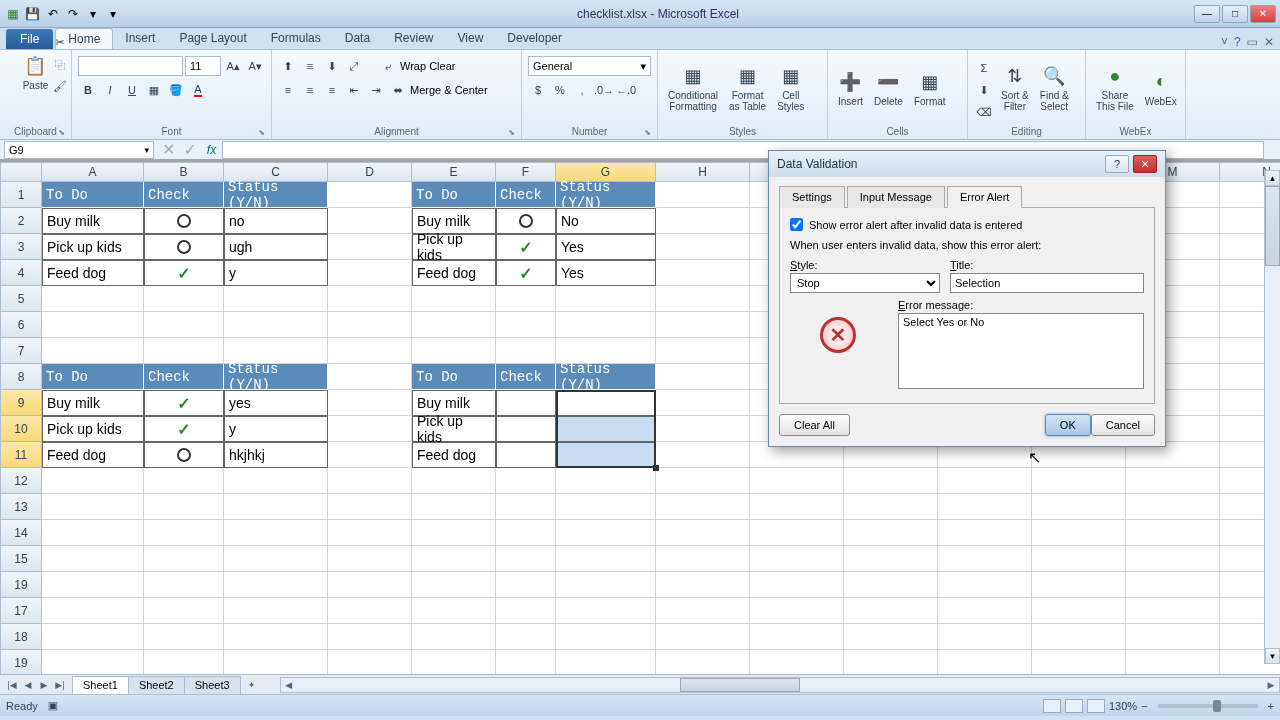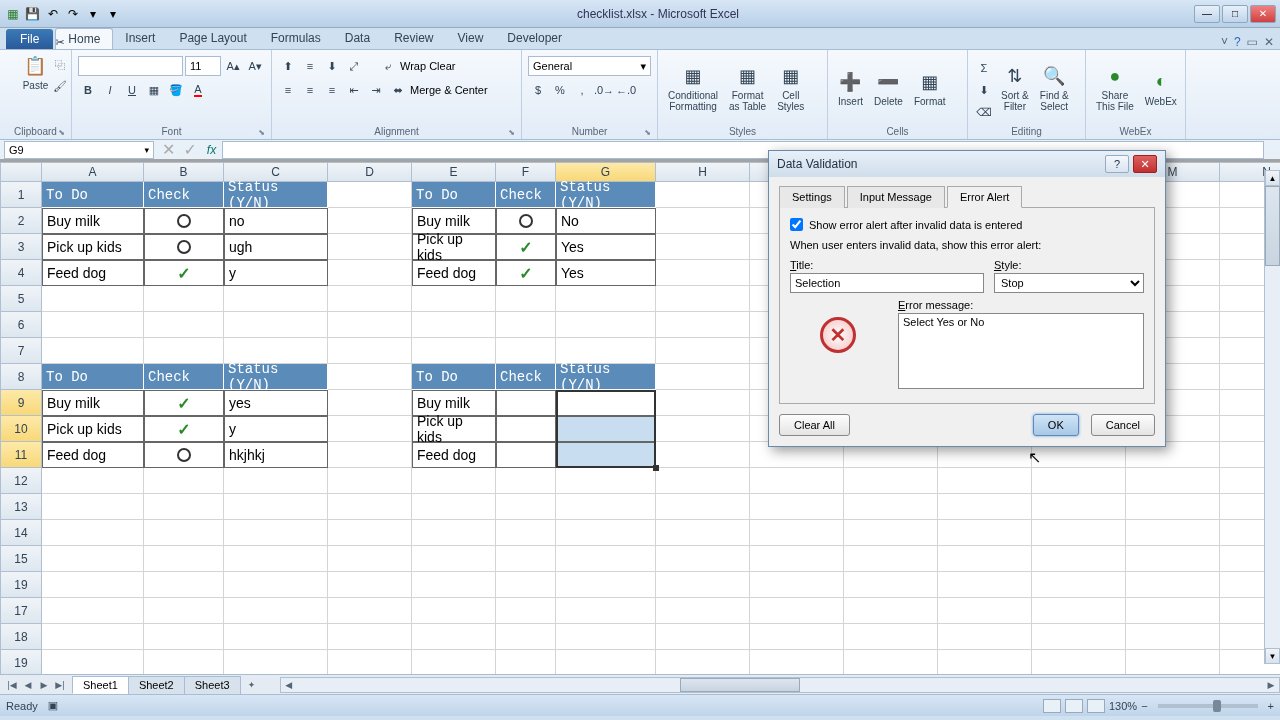--- a/index.html
+++ b/index.html
@@ -90,21 +90,21 @@
 .dcheck input { width: 13px; height: 13px; }
 .dtext { font-size: 11px; margin-bottom: 8px; }
 .drow { display: flex; gap: 10px; margin-bottom: 6px; }
 .dcol { flex: 1; }
 .dlabel { font-size: 11px; margin-bottom: 2px; display: block; }
 .dinput { width: 100%; height: 20px; border: 1px solid #888; background: #fff; font-size: 11px; padding: 0 4px; }
 .dselect { width: 100%; height: 20px; border: 1px solid #888; background: #fff; font-size: 11px; padding: 0 2px; }
 .dtextarea { width: 100%; height: 76px; border: 1px solid #888; background: #fff; font-size: 11px; padding: 2px 4px; resize: none; }
 .dicon-row { display: flex; gap: 12px; align-items: flex-start; }
 .stop-icon { width: 36px; height: 36px; border-radius: 50%; background: radial-gradient(#fff,#f4c0c0); border: 3px solid #c03030; display: flex; align-items: center; justify-content: center; color: #c03030; font-weight: bold; font-size: 20px; margin: 18px 30px 0 30px; }
-.dfooter { display: flex; padding: 10px 0 0; gap: 12px; }
+.dfooter { display: flex; padding: 10px 0 0; gap: 0; }
 .dbutton { height: 22px; padding: 0 14px; font-size: 11px; border: 1px solid #888; background: linear-gradient(#fdfdfd,#e4e4e4); cursor: pointer; border-radius: 3px; }
 .dbutton.primary { background: linear-gradient(#d0e4f5,#a8c8e8); border-color: #5a8ab8; box-shadow: 0 0 3px #6aa0d8; }
 .dfooter .spacer { flex: 1; }
 
 .cursor { position: absolute; left: 1028px; top: 448px; font-size: 16px; z-index: 999; pointer-events: none; }
 
 .vscroll { position: absolute; right: 0; top: 170px; width: 16px; height: 494px; background: #e8eef5; border-left: 1px solid #b0c0d0; }
 .vscroll .vbtn { height: 16px; background: linear-gradient(#f0f4f8,#d8e2ec); border: 1px solid #b0c0d0; font-size: 8px; display: flex; align-items: center; justify-content: center; }
 .vscroll .vthumb { position: absolute; top: 16px; width: 100%; height: 80px; background: linear-gradient(#dde6ef,#c8d4e0); border: 1px solid #9ab; }
 </style>
@@ -703,30 +703,30 @@
         <div class="dtab">Input Message</div>
         <div class="dtab active">Error Alert</div>
       </div>
     <div class="dcontent">
       <label class="dcheck">
         <input type="checkbox" checked="" style="">
         <span>Show error alert after invalid data is entered</span>
       </label>
       <div class="dtext">When user enters invalid data, show this error alert:</div>
       <div class="drow">
-        <div class="dcol">
-          <span class="dlabel"><u>T</u>itle:</span>
-          <input class="dinput" value="Selection" style="">
-        </div>
         <div class="dcol" style="flex:0 0 150px">
           <span class="dlabel"><u>S</u>tyle:</span>
           <select class="dselect">
             <option>Stop</option>
           </select>
         </div>
+        <div class="dcol">
+          <span class="dlabel"><u>T</u>itle:</span>
+          <input class="dinput" value="Selection" style="">
+        </div>
       </div>
       <div class="dicon-row">
         <div class="stop-icon">✕</div>
         <div style="flex:1">
           <span class="dlabel"><u>E</u>rror message:</span>
           <textarea class="dtextarea" style="">Select Yes or No</textarea>
         </div>
       </div>
     </div>
     <div class="dfooter">

